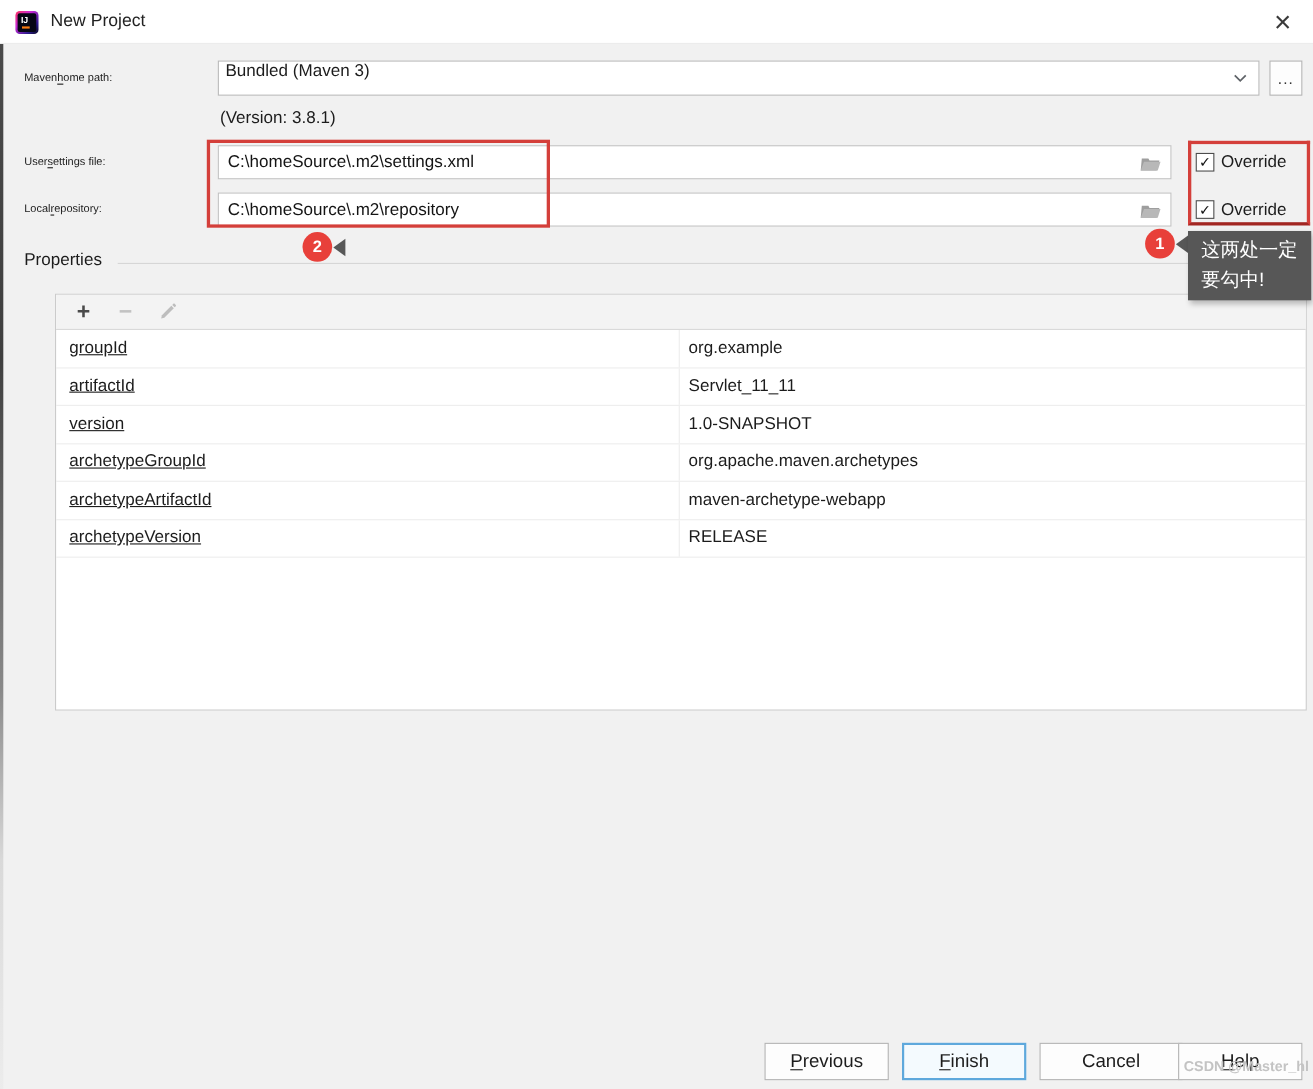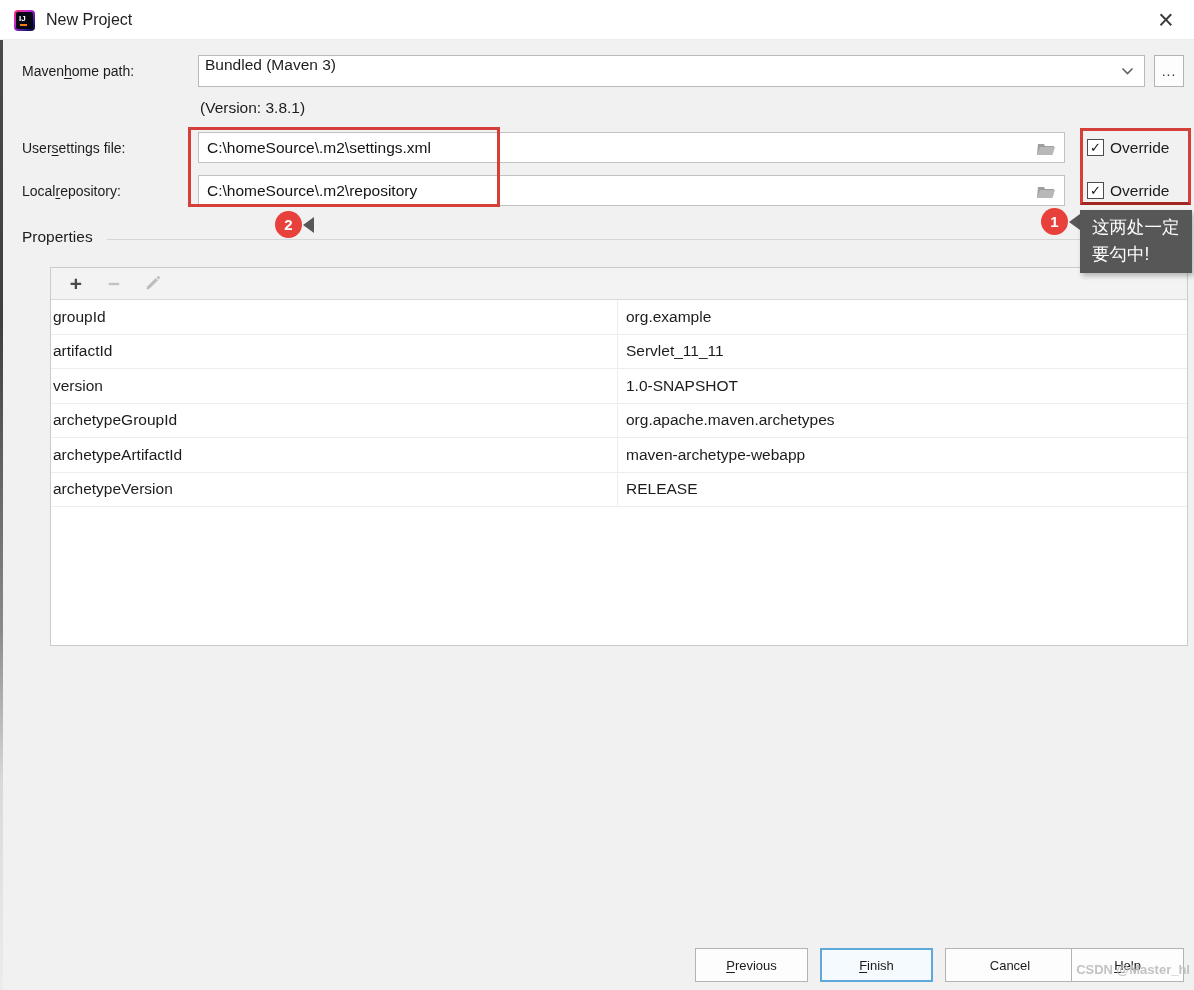--- a/index.html
+++ b/index.html
@@ -15,21 +15,21 @@
   .app-icon .ij { position:absolute; left:3px; top:2px; font-size:8px; font-weight:bold; color:#fff; letter-spacing:0; }
   .app-icon .dash { position:absolute; left:4px; bottom:3px; width:7px; height:2px; background:#f97a12; }
   .win-title { position:absolute; left:46px; top:0; height:40px; display:flex; align-items:center; font-size:16px; color:#222; }
   .close-btn { position:absolute; left:1148px; top:2px; width:36px; height:36px; display:flex; align-items:center; justify-content:center;
                font-size:27px; font-weight:300; color:#3a3a3a; cursor:pointer; }
 
   
   .edge-strip { position:absolute; left:0; top:40px; width:3px; height:950px;
                 background:linear-gradient(#4a4a4a 0%,#3f3f3f 30%,#8a8a8a 62%,#d9d9d9 78%,#ececec 100%); }
 
-  .field-label { position:absolute; display:flex; align-items:center; font-size:14px; color:#1c1c1c; }
+  .field-label { position:absolute; display:flex; align-items:center; font-size:10px; color:#1c1c1c; }
   .mnemonic { text-decoration:underline; text-underline-offset:2px; }
 
   
   .combobox { position:absolute; left:198px; top:55px; width:947px; height:32px; background:#fff; border:1px solid #b9b9b9;
               display:flex; align-items:flex-start; padding-left:6px; font-size:15.5px; cursor:default; }
   .combo-chevron { position:absolute; right:10px; top:11px; }
   .browse-btn { position:absolute; left:1154px; top:55px; width:30px; height:32px; background:#fdfdfd; border:1px solid #b3b3b3;
                 display:flex; align-items:center; justify-content:center; font-size:14px; color:#333; letter-spacing:1px; }
   .version-note { position:absolute; left:200px; top:99px; font-size:15.5px; color:#1c1c1c; }
 
@@ -61,26 +61,26 @@
   .section-title { position:absolute; left:22px; top:228px; font-size:15.5px; }
   .section-line { position:absolute; left:107px; top:239px; width:1080px; height:1px; background:#d6d6d6; }
 
   .prop-table { position:absolute; left:50px; top:267px; width:1138px; height:379px; background:#fff; border:1px solid #cbcbcb; }
   .prop-toolbar { height:32px; background:#f3f3f3; border-bottom:1px solid #d9d9d9; display:flex; align-items:center; padding-left:10px; }
   .tb-btn { width:30px; height:28px; display:flex; align-items:center; justify-content:center; cursor:pointer; }
   .tb-add { font-size:21px; font-weight:bold; color:#4a4a4a; }
   .tb-remove { font-size:21px; font-weight:bold; color:#c2c2c2; margin-left:8px; }
   .tb-edit { margin-left:8px; }
   .prop-row { display:flex; height:34.5px; border-bottom:1px solid #ededed; font-size:15.5px; }
-  .prop-key { width:566px; display:flex; align-items:center; padding-left:2px; }
+  .prop-key { width:566px; display:flex; align-items:center; padding-left:12px;text-decoration:underline; }
   .prop-val { flex:1; display:flex; align-items:center; padding-left:8px; border-left:1px solid #ededed; }
 
   
   .btn { position:absolute; top:948px; height:34px; background:#fdfdfd; border:1px solid #b3b3b3;
-         display:flex; align-items:center; justify-content:center; font-size:13px; color:#1c1c1c; cursor:pointer; }
+         display:flex; align-items:center; justify-content:center; font-size:17px; color:#1c1c1c; cursor:pointer; }
   .btn-previous { left:695px; width:113px; }
   .btn-finish { left:820px; width:113px; border:2px solid #5ea8dc; background:#f4fafe; }
   .btn-cancel { left:945px; width:130px; }
   .btn-help { left:1071px; width:113px; }
 
   .watermark { position:absolute; left:998px; top:962px; width:192px; text-align:right; font-size:13px; color:#c3c3c3;
                z-index:40; pointer-events:none;font-weight:bold; }
 </style>
 </head>
 <body>

